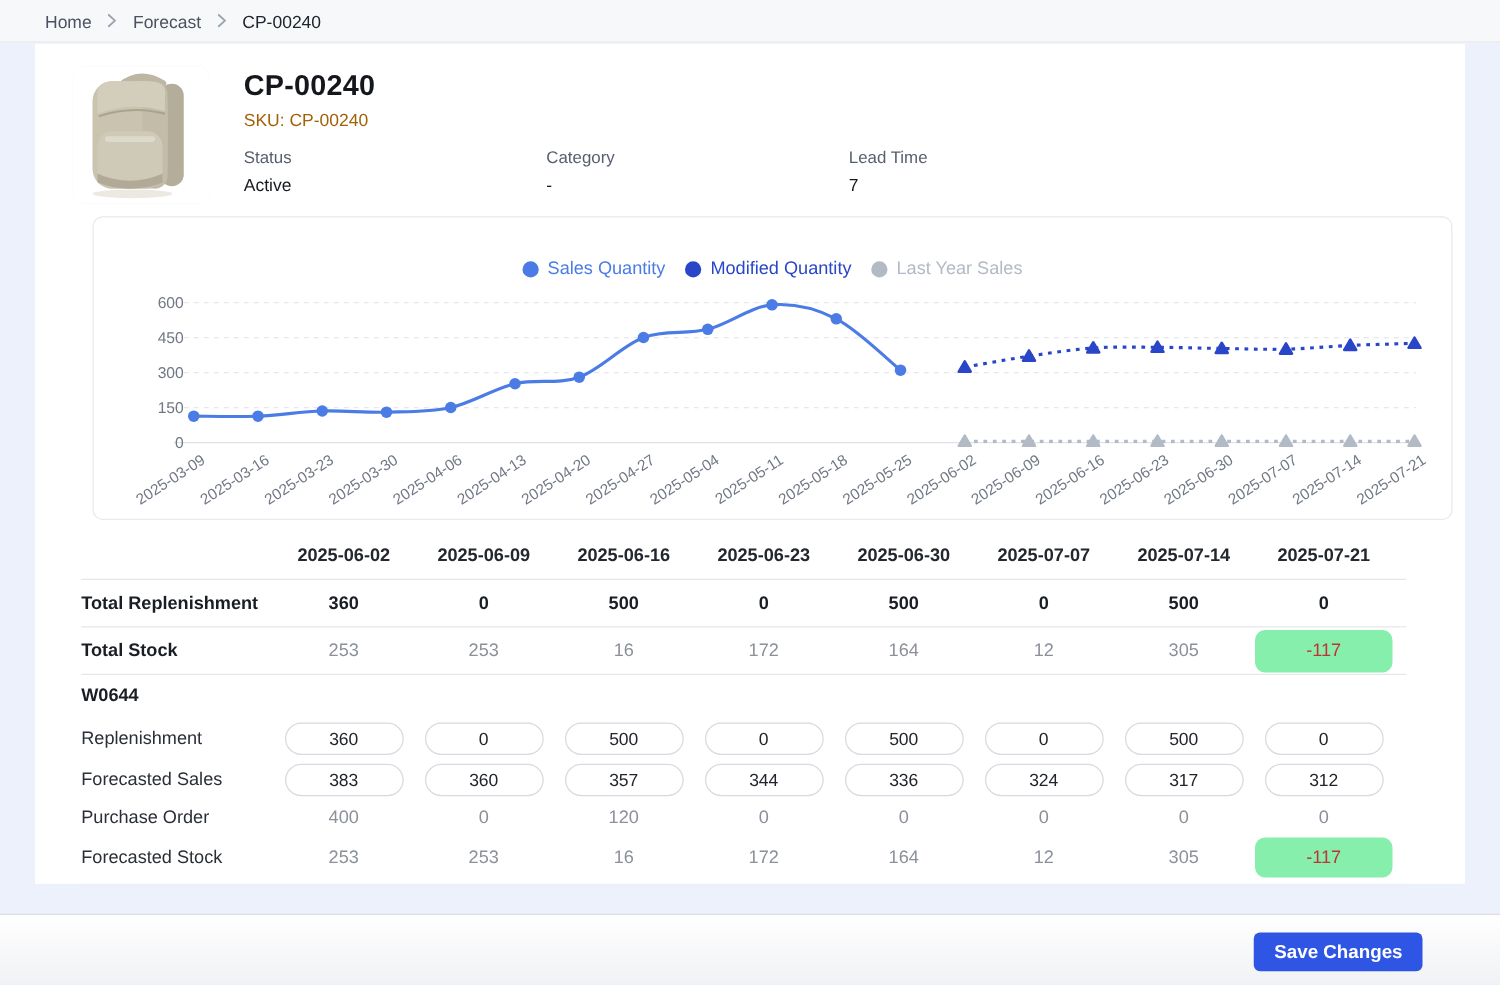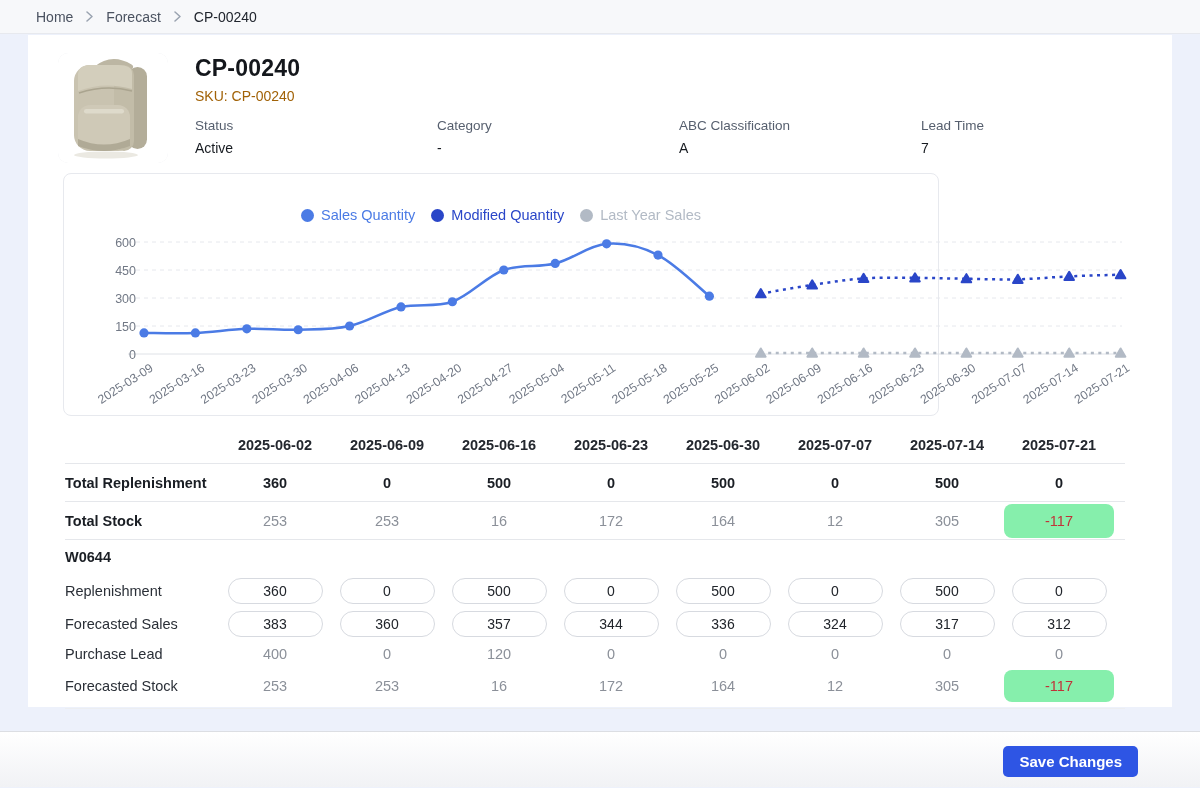--- a/index.html
+++ b/index.html
@@ -33,21 +33,21 @@
   }
   .product-info { margin-left:27px; padding-top:2px; }
   .title { font-size:23px; font-weight:700; color:#14171c; letter-spacing:.2px; }
   .sku { font-size:14px; color:#a16207; margin-top:6px; }
   .fields { display:flex; margin-top:14px; }
   .field { width:242px; }
   .field-label { font-size:13.5px; color:#565f6e; }
   .field-value { font-size:14px; color:#171b21; margin-top:7px; }
   
   .chart-card {
-    position:relative; margin:10px 26px 0 35px; width:876px; height:243px;
+    position:relative; margin:10px 26px 0 46px; width:1088px; height:243px;
     border:1px solid #e7e9ee; border-radius:8px; background:#fff;
   }
   .legend {
     position:absolute; top:33px; left:0; right:0;
     display:flex; justify-content:center; gap:16px; z-index:2;
   }
   .legend-item { display:flex; align-items:center; gap:7px; cursor:pointer; }
   .legend-dot { width:13px; height:13px; border-radius:50%; }
   .legend-label { font-size:14.5px; }
   .chart-svg { position:absolute; inset:0; }
@@ -135,24 +135,20 @@
       <h1 class="title">CP-00240</h1>
       <div class="sku">SKU: CP-00240</div>
       <div class="fields" id="fields">
           <div class="field">
             <div class="field-label">Status</div>
             <div class="field-value">Active</div>
           </div>
           <div class="field">
             <div class="field-label">Category</div>
             <div class="field-value">-</div>
-          </div>
-          <div class="field">
-            <div class="field-label">ABC Classification</div>
-            <div class="field-value">A</div>
           </div>
           <div class="field">
             <div class="field-label">Lead Time</div>
             <div class="field-value">7</div>
           </div>
         </div>
     </div>
   </section>
 
   <section class="chart-card">
@@ -322,21 +318,21 @@
           <input class="cell-input" type="text" value="324" style="">
         </div>
         <div class="td">
           <input class="cell-input" type="text" value="317" style="">
         </div>
         <div class="td">
           <input class="cell-input" type="text" value="312" style="">
         </div>
       </div>
       <div class="tr r-text">
-        <div class="tl">Purchase Lead</div>
+        <div class="tl">Purchase Order</div>
         <div class="td">400</div>
         <div class="td">0</div>
         <div class="td">120</div>
         <div class="td">0</div>
         <div class="td">0</div>
         <div class="td">0</div>
         <div class="td">0</div>
         <div class="td">0</div>
       </div>
       <div class="tr r-text r-last">

